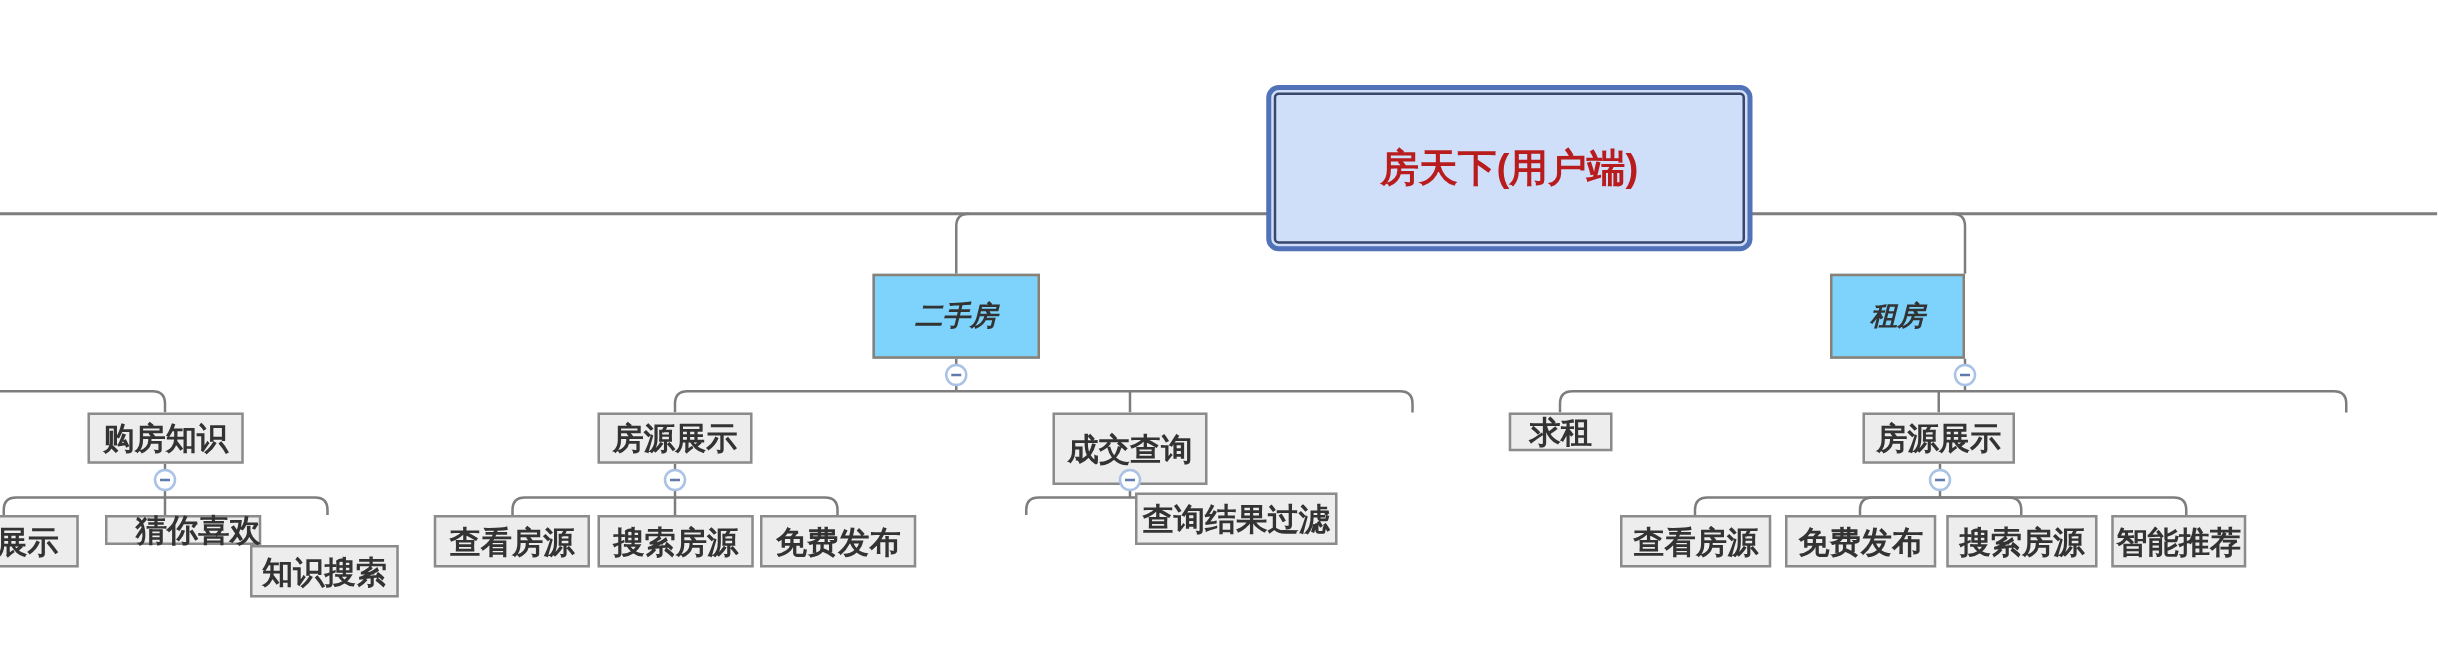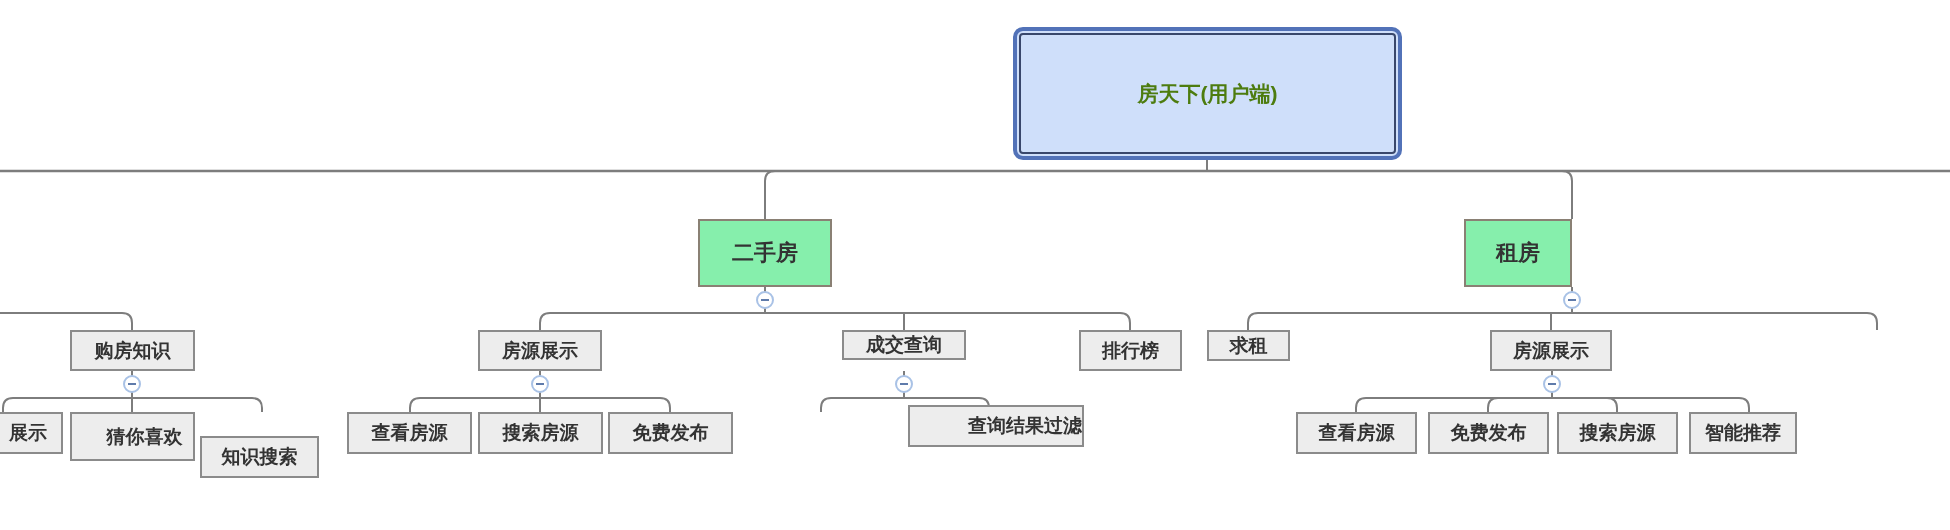--- a/index.html
+++ b/index.html
@@ -16,38 +16,39 @@
     box-sizing:border-box;
     display:flex;align-items:center;justify-content:center;
     font-weight:bold;color:#333333;
     white-space:nowrap;
     cursor:default;
   }
   .root{
     background:#cfdffa;
     border:4px solid #5272b8;
     border-radius:10px;
-    font-size:21px;color:#4d7c0f;
+    font-size:31px;color:#b91c1c;margin-top:41px;
   }
   .root-inner{
     position:absolute;inset:2px;
     border:2px solid #39476b;
     border-radius:4px;
     pointer-events:none;
   }
   .root-label{position:relative;z-index:1;}
   .n2{
-    background:#86efac;
+    background:#7dd3fc;
     border:2px solid #8a8074;
     font-size:22px;
+    font-style:italic;
   }
   .n3{
     background:#ededed;
     border:2px solid #8b8b8b;
-    font-size:19px;
+    font-size:25px;
   }
   .clipped{justify-content:flex-end;padding-right:14px;}
   .collapse{
     position:absolute;width:18px;height:18px;
     box-sizing:border-box;
     background:#ffffff;
     border:2px solid #a9c2e6;
     border-radius:50%;
     cursor:pointer;
   }
@@ -115,52 +116,49 @@
   <div class="node n2" style="left:1464px;top:219px;width:108px;height:68px;">
     <span>租房</span>
   </div>
 
   <div class="node n3" style="left:70px;top:330px;width:125px;height:41px;">
     <span>购房知识</span>
   </div>
   <div class="node n3" style="left:478px;top:330px;width:124px;height:41px;">
     <span>房源展示</span>
   </div>
-  <div class="node n3" style="left:842px;top:330px;width:124px;height:30px;">
+  <div class="node n3" style="left:842px;top:330px;width:124px;height:58px;">
     <span>成交查询</span>
-  </div>
-  <div class="node n3" style="left:1079px;top:330px;width:103px;height:41px;">
-    <span>排行榜</span>
   </div>
   <div class="node n3" style="left:1207px;top:330px;width:83px;height:31px;">
     <span>求租</span>
   </div>
   <div class="node n3" style="left:1490px;top:330px;width:122px;height:41px;">
     <span>房源展示</span>
   </div>
 
   <div class="node n3 clipped" style="left:-58px;top:412px;width:121px;height:42px;">
     <span>展示</span>
   </div>
-  <div class="node n3" style="left:70px;top:412px;width:125px;height:49px;padding-left:24px;">
+  <div class="node n3" style="left:84px;top:412px;width:125px;height:24px;padding-left:24px;">
     <span>猜你喜欢</span>
   </div>
   <div class="node n3" style="left:200px;top:412px;width:119px;height:42px;margin-top:24px;">
     <span>知识搜索</span>
   </div>
   <div class="node n3" style="left:347px;top:412px;width:125px;height:42px;">
     <span>查看房源</span>
   </div>
   <div class="node n3" style="left:478px;top:412px;width:125px;height:42px;">
     <span>搜索房源</span>
   </div>
   <div class="node n3" style="left:608px;top:412px;width:125px;height:42px;">
     <span>免费发布</span>
   </div>
-  <div class="node n3" style="left:908px;top:405px;width:176px;height:42px;justify-content:flex-end;">
+  <div class="node n3" style="left:908px;top:394px;width:162px;height:42px;">
     <span>查询结果过滤</span>
   </div>
   <div class="node n3" style="left:1296px;top:412px;width:121px;height:42px;">
     <span>查看房源</span>
   </div>
   <div class="node n3" style="left:1428px;top:412px;width:121px;height:42px;">
     <span>免费发布</span>
   </div>
   <div class="node n3" style="left:1557px;top:412px;width:121px;height:42px;">
     <span>搜索房源</span>

